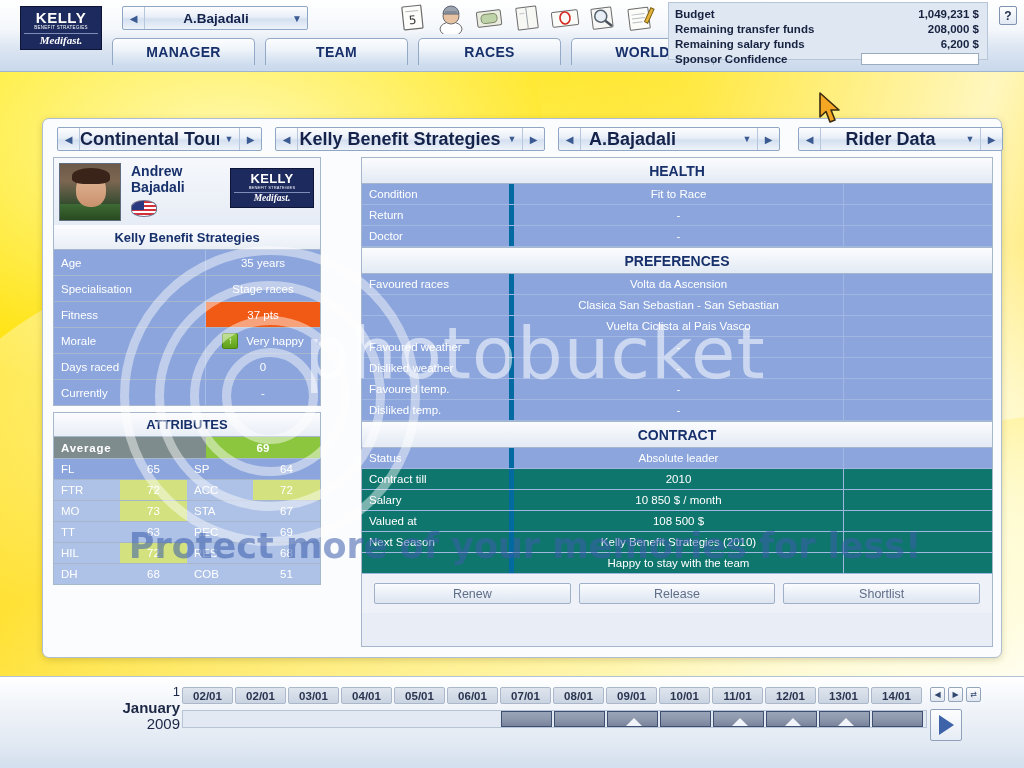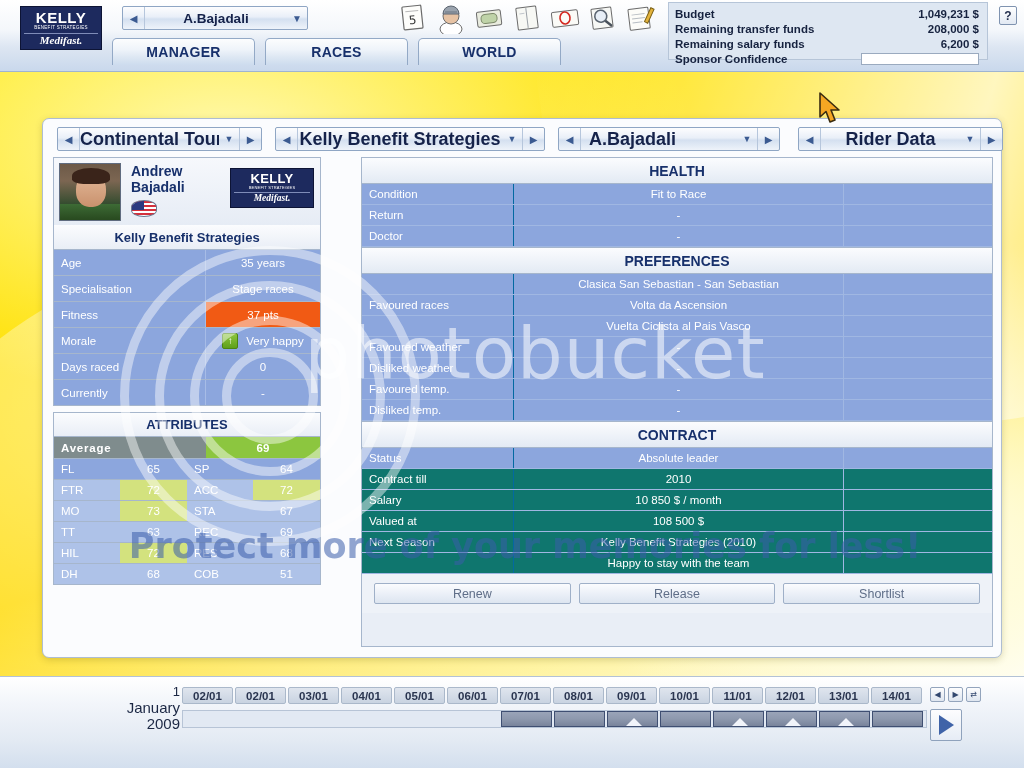--- a/index.html
+++ b/index.html
@@ -260,21 +260,21 @@
     background: linear-gradient(to bottom,#fbfcfe,#e3eaf4);
     font-size: 14px; font-weight: bold; color: #17306b;
     border-bottom: 1px solid #a6b6cc;
   }
   .rrow {
     display: flex; height: 21px; background: #8ca6dd; color: #fff; font-size: 11.5px;
     border-bottom: 1px solid #a0b7e2;
   }
   .rrow.light { background: #0f766e; }
   .rrow .k { width: 152px; padding-left: 7px; display: flex; align-items: center;
-             border-right: 1px solid #0369a1; }
+             border-right: 5px solid #0369a1; }
   .rrow .v { width: 330px; display: flex; align-items: center; justify-content: center;
              border-right: 1px solid #a0b7e2; }
   .rrow .pad { flex: 1; }
   .rsec { border-bottom: 1px solid #a6b6cc; }
 
   #contract-buttons {
     display: flex; gap: 8px; padding: 9px 12px; align-items: center;
     background: #eef2f8;
   }
   .cbtn {
@@ -289,21 +289,21 @@
   #bottom {
     position: absolute; left: 0; top: 676px; width: 1024px; height: 92px;
     background: linear-gradient(to bottom,#ffffff 0%,#f2f5fa 30%,#e3eaf3 70%,#d3dfee 100%);
     border-top: 1px solid #b3c2d6;
   }
   #date-block {
     position: absolute; left: 60px; top: 8px; width: 120px; text-align: right;
     line-height: 1.12; color: #1b2744;
   }
   #date-block .d { font-size: 13px; }
-  #date-block .m { font-size: 15px; font-weight: normal; }
+  #date-block .m { font-size: 15px; font-weight: bold; }
   #date-block .y { font-size: 15px; }
 
   #cal-wrap { position: absolute; left: 182px; top: 10px; width: 745px; }
   #cal-dates { display: flex; gap: 2px; }
   .cal-date {
     width: 51px; height: 17px;
     background: linear-gradient(to bottom,#dfe5ee,#c9d3e1);
     border: 1px solid #aab8ca; border-radius: 2px;
     display: flex; align-items: center; justify-content: center;
     font-size: 11.5px; font-weight: bold; color: #2a3550;
@@ -378,20 +378,23 @@
 
   <div class="selbar" id="rider-select">
     <div class="arrow">◀</div>
     <div class="txt">A.Bajadali</div>
     <div class="caret">▼</div>
   </div>
 
   <div id="tabs">
     <div class="tab">
         <span>MANAGER</span>
+      </div>
+    <div class="tab">
+        <span>TEAM</span>
       </div>
     <div class="tab">
         <span>RACES</span>
       </div>
     <div class="tab">
         <span>WORLD</span>
       </div>
   </div>
 
   <div id="toolbar">
@@ -641,27 +644,27 @@
       <div class="rrow">
         <div class="k">Doctor</div>
         <div class="v">-</div>
         <div class="pad"></div>
       </div>
     </div>
 
     <div class="rsec">
       <div class="rsec-title">PREFERENCES</div>
       <div class="rrow">
+        <div class="k">Favoured races</div>
+        <div class="v">Volta da Ascension</div>
+        <div class="pad"></div>
+      </div>
+      <div class="rrow">
         <div class="k"></div>
         <div class="v">Clasica San Sebastian - San Sebastian</div>
-        <div class="pad"></div>
-      </div>
-      <div class="rrow">
-        <div class="k">Favoured races</div>
-        <div class="v">Volta da Ascension</div>
         <div class="pad"></div>
       </div>
       <div class="rrow">
         <div class="k"></div>
         <div class="v">Vuelta Ciclista al Pais Vasco</div>
         <div class="pad"></div>
       </div>
       <div class="rrow">
         <div class="k">Favoured weather</div>
         <div class="v">-</div>

